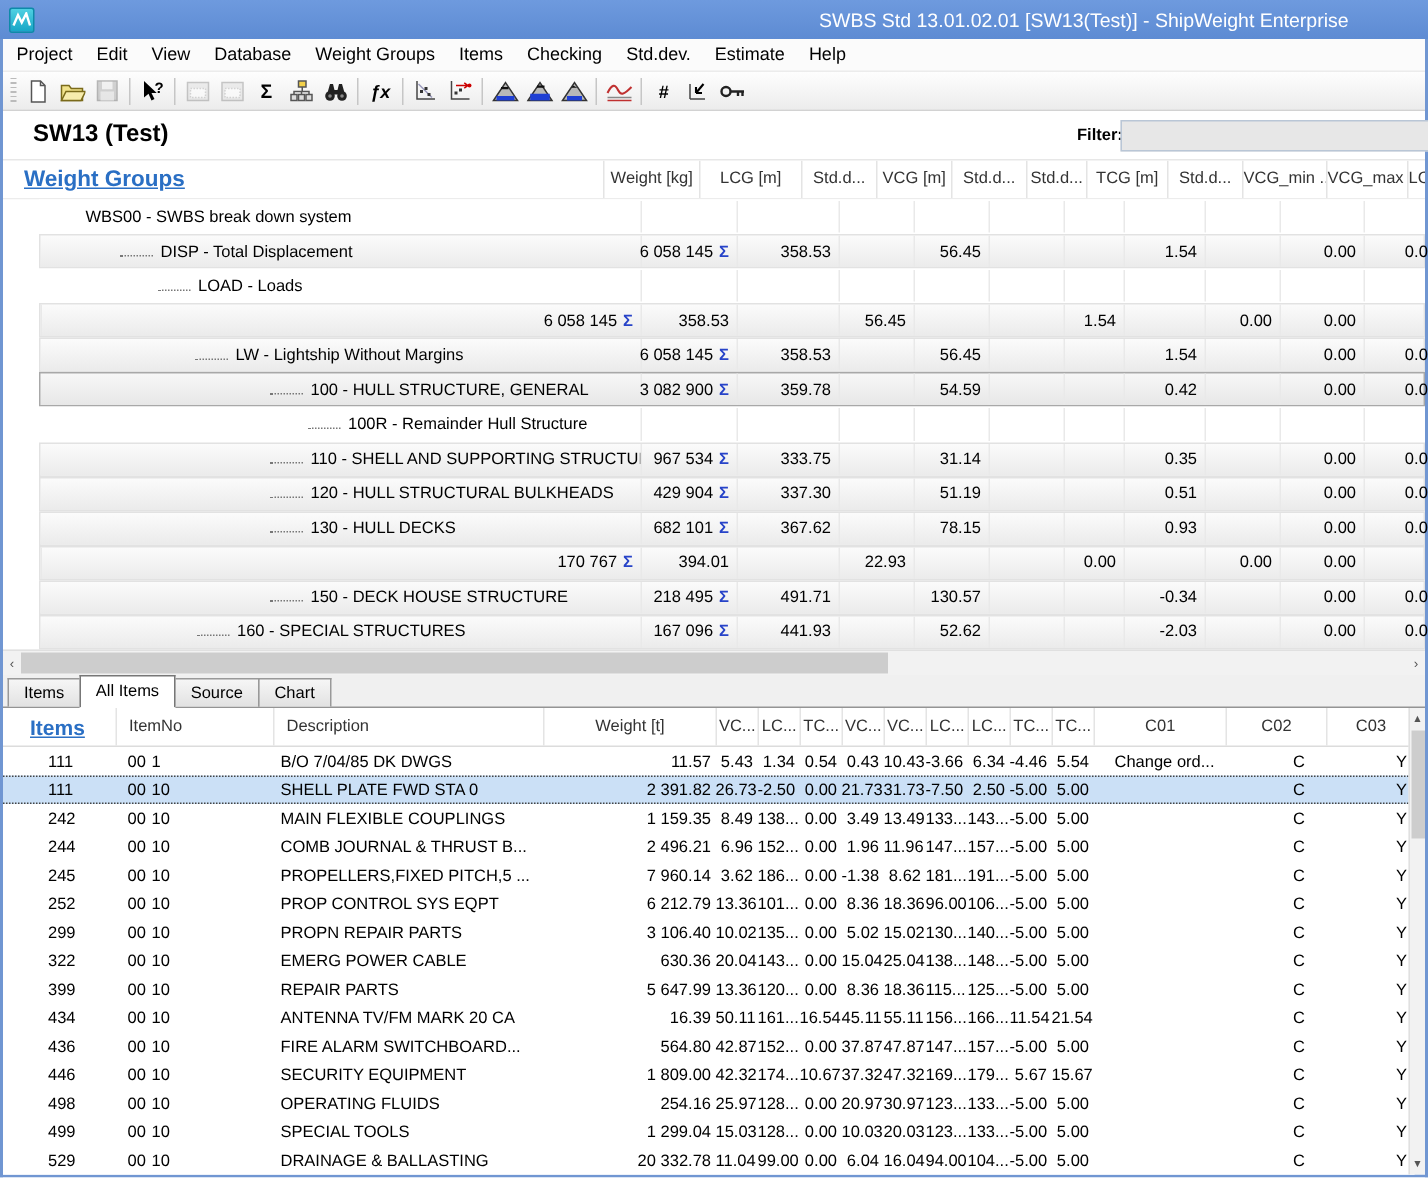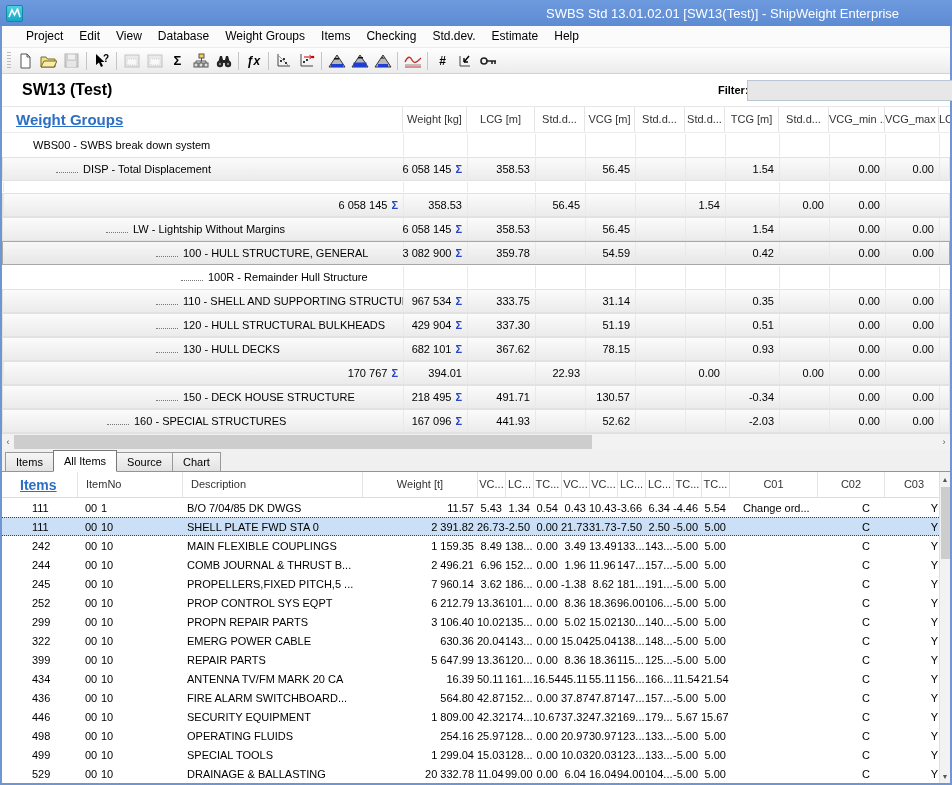--- a/index.html
+++ b/index.html
@@ -11,21 +11,21 @@
   
   .titlebar { height: 26px; flex: 0 0 26px; background: linear-gradient(#6e9ade, #5d8bd3);
               position: relative; display: flex; align-items: center; margin: 0 -2px; padding-left: 6px; }
   .appicon { width: 17px; height: 17px; border-radius: 2px;
              background: linear-gradient(#4fd0e2, #17a6c6); border: 1px solid #0e8aa8;
              display: flex; align-items: center; justify-content: center; }
   .title-text { position: absolute; left: 546px; white-space: nowrap; color: #fff; font-size: 13px; }
 
   
   .menubar { height: 22px; flex: 0 0 22px; background: #fbfbfb; border-bottom: 1px solid #ececec;
-             display: flex; align-items: center; padding-left: 16px; font-size: 12px; }
+             display: flex; align-items: center; padding-left: 1px; font-size: 12px; }
   .menu-item { padding: 0 8px; line-height: 21px; cursor: default; }
 
   
   .toolbar { height: 26px; flex: 0 0 26px; background: linear-gradient(#fefefe, #ececec);
              border-bottom: 1px solid #d2d2d2; display: flex; align-items: center; padding-left: 2px; }
   .grip { width: 4px; height: 18px; margin: 0 3px;
           background: repeating-linear-gradient(#bbb 0 1px, transparent 1px 3px); }
   .tbtn { width: 23px; height: 22px; display: flex; align-items: center; justify-content: center; }
   .tsep { width: 1px; height: 18px; background: #c6c6c6; margin: 0 3px; }
   .tglyph { font-size: 13px; font-weight: bold; }
@@ -40,21 +40,21 @@
                   background: #e7e7e7; border: 1px solid #b9c6d6; outline: none;
                   font-family: "Liberation Sans", sans-serif; font-size: 11px; padding: 0 4px; }
 
   
   .wgrid { display: grid; grid-template-columns: 400px 64px 68px 50px 50px 50px 40px 54px 50px 56px 54px 1fr; }
   .wg-header { height: 26px; flex: 0 0 26px; align-items: center; background: #fff; border-bottom: 1px solid #ececec; }
   .wg-title { color: #2a6fc4; font-size: 15px; font-weight: bold; text-decoration: underline; padding-left: 14px; }
   .wg-colhead { text-align: center; color: #333; border-left: 1px solid #e4e4e4; line-height: 25px;
                 white-space: nowrap; overflow: hidden; }
   .wg-body { flex: 0 0 300px; display: flex; flex-direction: column; background: #fff; }
-  .wg-row { flex: 1 1 auto; align-items: center; background: #fff; border: 1px solid transparent; }
+  .wg-row { flex: 1 1 auto; align-items: center; background: #fff; border: 1px solid transparent; margin-left: 24px; }
   .wg-row.data { background: linear-gradient(#fbfbfb, #ebebeb); border: 1px solid #e2e2e2; }
   .wg-row.focused { background: linear-gradient(#f7f7f7, #e7e7e7); border: 1px solid #a8a8a8; }
   .wg-name { white-space: nowrap; overflow: hidden; }
   .dots { display: inline-block; width: 22px; height: 7px; border-bottom: 1px dotted #777; margin-right: 5px; }
   .wg-cell { text-align: right; padding-right: 5px; border-left: 1px solid #e9e9e9; height: 100%;
              display: flex; align-items: center; justify-content: flex-end; white-space: nowrap; }
   .sigma { color: #2743c8; font-weight: bold; margin-left: 4px; font-size: 11px; }
 
   
   .hscroll { height: 17px; flex: 0 0 17px; background: #f2f2f2; border-top: 1px solid #e0e0e0; position: relative; }
@@ -307,20 +307,21 @@
         <div class="wg-cell">56.45</div>
         <div class="wg-cell"></div>
         <div class="wg-cell"></div>
         <div class="wg-cell">1.54</div>
         <div class="wg-cell"></div>
         <div class="wg-cell">0.00</div>
         <div class="wg-cell">0.00</div>
         <div class="wg-cell"></div>
       </div>
       <div class="wgrid wg-row plain">
+        <div class="wg-name" style="padding-left: 78px;"><span class="dots"></span><span>LOAD - Loads</span></div>
         <div class="wg-cell"></div>
         <div class="wg-cell"></div>
         <div class="wg-cell"></div>
         <div class="wg-cell"></div>
         <div class="wg-cell"></div>
         <div class="wg-cell"></div>
         <div class="wg-cell"></div>
         <div class="wg-cell"></div>
         <div class="wg-cell"></div>
         <div class="wg-cell"></div>

